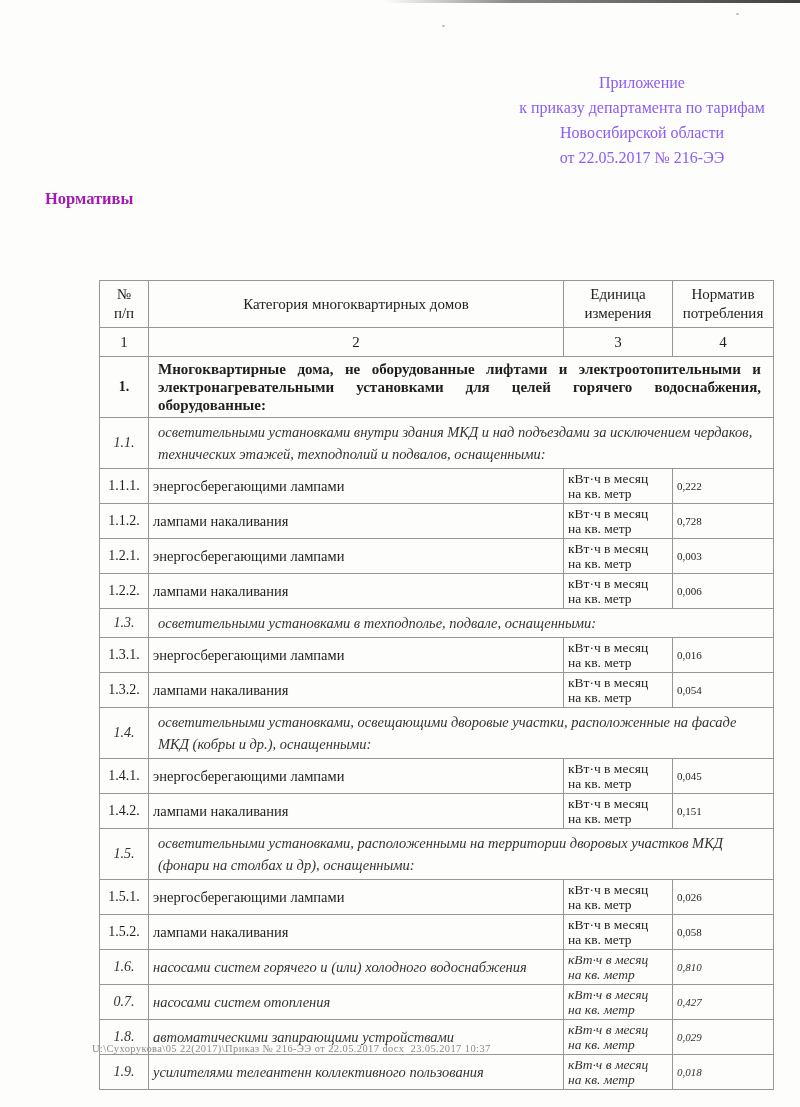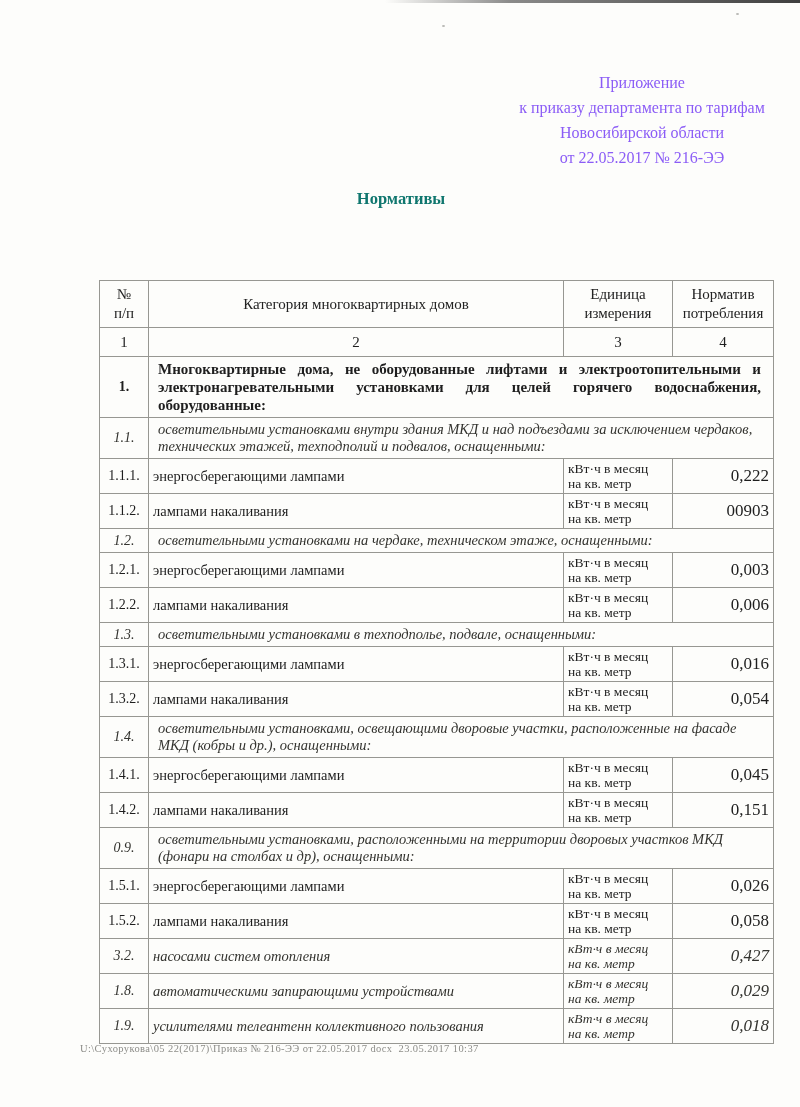--- a/index.html
+++ b/index.html
@@ -24,22 +24,22 @@
 
   
   .annex {
     position: absolute; top: 70px; left: 508px; width: 268px;
     text-align: center; font-size: 16px; line-height: 25px; color: #8b5cf6;
   }
 
   
   .title {
     position: absolute; top: 186px; left: 45px; width: 712px;
-    text-align: center; font-weight: bold; font-size: 16.5px; line-height: 26px;
-    color: #0f766e;
+    text-align: left; font-weight: bold; font-size: 16.5px; line-height: 26px;
+    color: #a21caf;
   }
 
   
   table.norm {
     position: absolute; top: 280px; left: 99px;
     width: 674px; border-collapse: collapse; table-layout: fixed;
     font-size: 14.5px; color: #1e1e1e;
   }
   table.norm col.w-num  { width: 49px; }
   table.norm col.w-cat  { width: 415px; }
@@ -51,33 +51,33 @@
     vertical-align: middle;
     padding: 2px 4px;
     font-weight: normal;
   }
   tr.hdr th { text-align: center; font-size: 15px; line-height: 19px; padding: 4px 2px; color: #222; }
   tr.colnums td { text-align: center; height: 24px; font-size: 15px; }
 
   td.c-num { text-align: center; font-size: 14px; }
   td.c-cat { padding-left: 9px; border-radius: 13px; }
   td.c-unit { font-size: 13.5px; line-height: 15px; padding-left: 7px; }
-  td.c-val { text-align: right; font-size: 17px; }
+  td.c-val { text-align: left; font-size: 11px; }
 
   tr.leaf td { height: 30px; }
 
   tr.bold-row td { font-weight: bold; }
   tr.bold-row td.c-span { text-align: justify; font-size: 15px; line-height: 18px; padding: 3px 12px 3px 9px; }
   tr.italic-row td { font-style: italic; color: #33332f; }
-  tr.italic-row td.c-span { line-height: 17px; padding: 3px 8px 3px 9px; margin-top: 33px; }
+  tr.italic-row td.c-span { line-height: 22px; padding: 3px 8px 3px 9px; margin-top: 33px; }
   tr.italic-leaf td { font-style: italic; color: #33332f; }
 
   
   .footer-path {
-    position: absolute; top: 1043px; left: 80px;
+    position: absolute; top: 1043px; left: 92px;
     font-size: 10.5px; color: #8d8d89; letter-spacing: .4px; white-space: pre;
   }
 </style>
 </head>
 <body>
 
 <div class="page">
 
   <div class="edge-band"></div>
   <div class="speck speck1"></div>
@@ -134,27 +134,23 @@
       <td class="c-num">1.1.1.</td>
       <td class="c-cat">энергосберегающими лампами</td>
       <td class="c-unit"><span>кВт·ч в месяц</span><br><span>на кв. метр</span></td>
       <td class="c-val">0,222</td>
     </tr>
 
     <tr class="leaf">
       <td class="c-num">1.1.2.</td>
       <td class="c-cat">лампами накаливания</td>
       <td class="c-unit"><span>кВт·ч в месяц</span><br><span>на кв. метр</span></td>
-      <td class="c-val">00903</td>
-    </tr>
-
-    <tr class="italic-row">
-      <td class="c-num">1.2.</td>
-      <td class="c-span" colspan="3">осветительными установками на чердаке, техническом этаже, оснащенными:</td>
-    </tr>
+      <td class="c-val">0,728</td>
+    </tr>
+
 
     <tr class="leaf">
       <td class="c-num">1.2.1.</td>
       <td class="c-cat">энергосберегающими лампами</td>
       <td class="c-unit"><span>кВт·ч в месяц</span><br><span>на кв. метр</span></td>
       <td class="c-val">0,003</td>
     </tr>
 
     <tr class="leaf">
       <td class="c-num">1.2.2.</td>
@@ -195,41 +191,47 @@
     </tr>
 
     <tr class="leaf">
       <td class="c-num">1.4.2.</td>
       <td class="c-cat">лампами накаливания</td>
       <td class="c-unit"><span>кВт·ч в месяц</span><br><span>на кв. метр</span></td>
       <td class="c-val">0,151</td>
     </tr>
 
     <tr class="italic-row">
-      <td class="c-num">0.9.</td>
+      <td class="c-num">1.5.</td>
       <td class="c-span" colspan="3">осветительными установками, расположенными на территории  дворовых участков МКД (фонари на столбах и др), оснащенными:</td>
     </tr>
 
     <tr class="leaf">
       <td class="c-num">1.5.1.</td>
       <td class="c-cat">энергосберегающими лампами</td>
       <td class="c-unit"><span>кВт·ч в месяц</span><br><span>на кв. метр</span></td>
       <td class="c-val">0,026</td>
     </tr>
 
     <tr class="leaf">
       <td class="c-num">1.5.2.</td>
       <td class="c-cat">лампами накаливания</td>
       <td class="c-unit"><span>кВт·ч в месяц</span><br><span>на кв. метр</span></td>
       <td class="c-val">0,058</td>
     </tr>
 
-
-    <tr class="leaf italic-leaf">
-      <td class="c-num">3.2.</td>
+    <tr class="leaf italic-leaf">
+      <td class="c-num">1.6.</td>
+      <td class="c-cat">насосами систем горячего и (или) холодного водоснабжения</td>
+      <td class="c-unit"><span>кВт·ч в месяц</span><br><span>на кв. метр</span></td>
+      <td class="c-val">0,810</td>
+    </tr>
+
+    <tr class="leaf italic-leaf">
+      <td class="c-num">0.7.</td>
       <td class="c-cat">насосами систем отопления</td>
       <td class="c-unit"><span>кВт·ч в месяц</span><br><span>на кв. метр</span></td>
       <td class="c-val">0,427</td>
     </tr>
 
     <tr class="leaf italic-leaf">
       <td class="c-num">1.8.</td>
       <td class="c-cat">автоматическими запирающими устройствами</td>
       <td class="c-unit"><span>кВт·ч в месяц</span><br><span>на кв. метр</span></td>
       <td class="c-val">0,029</td>

